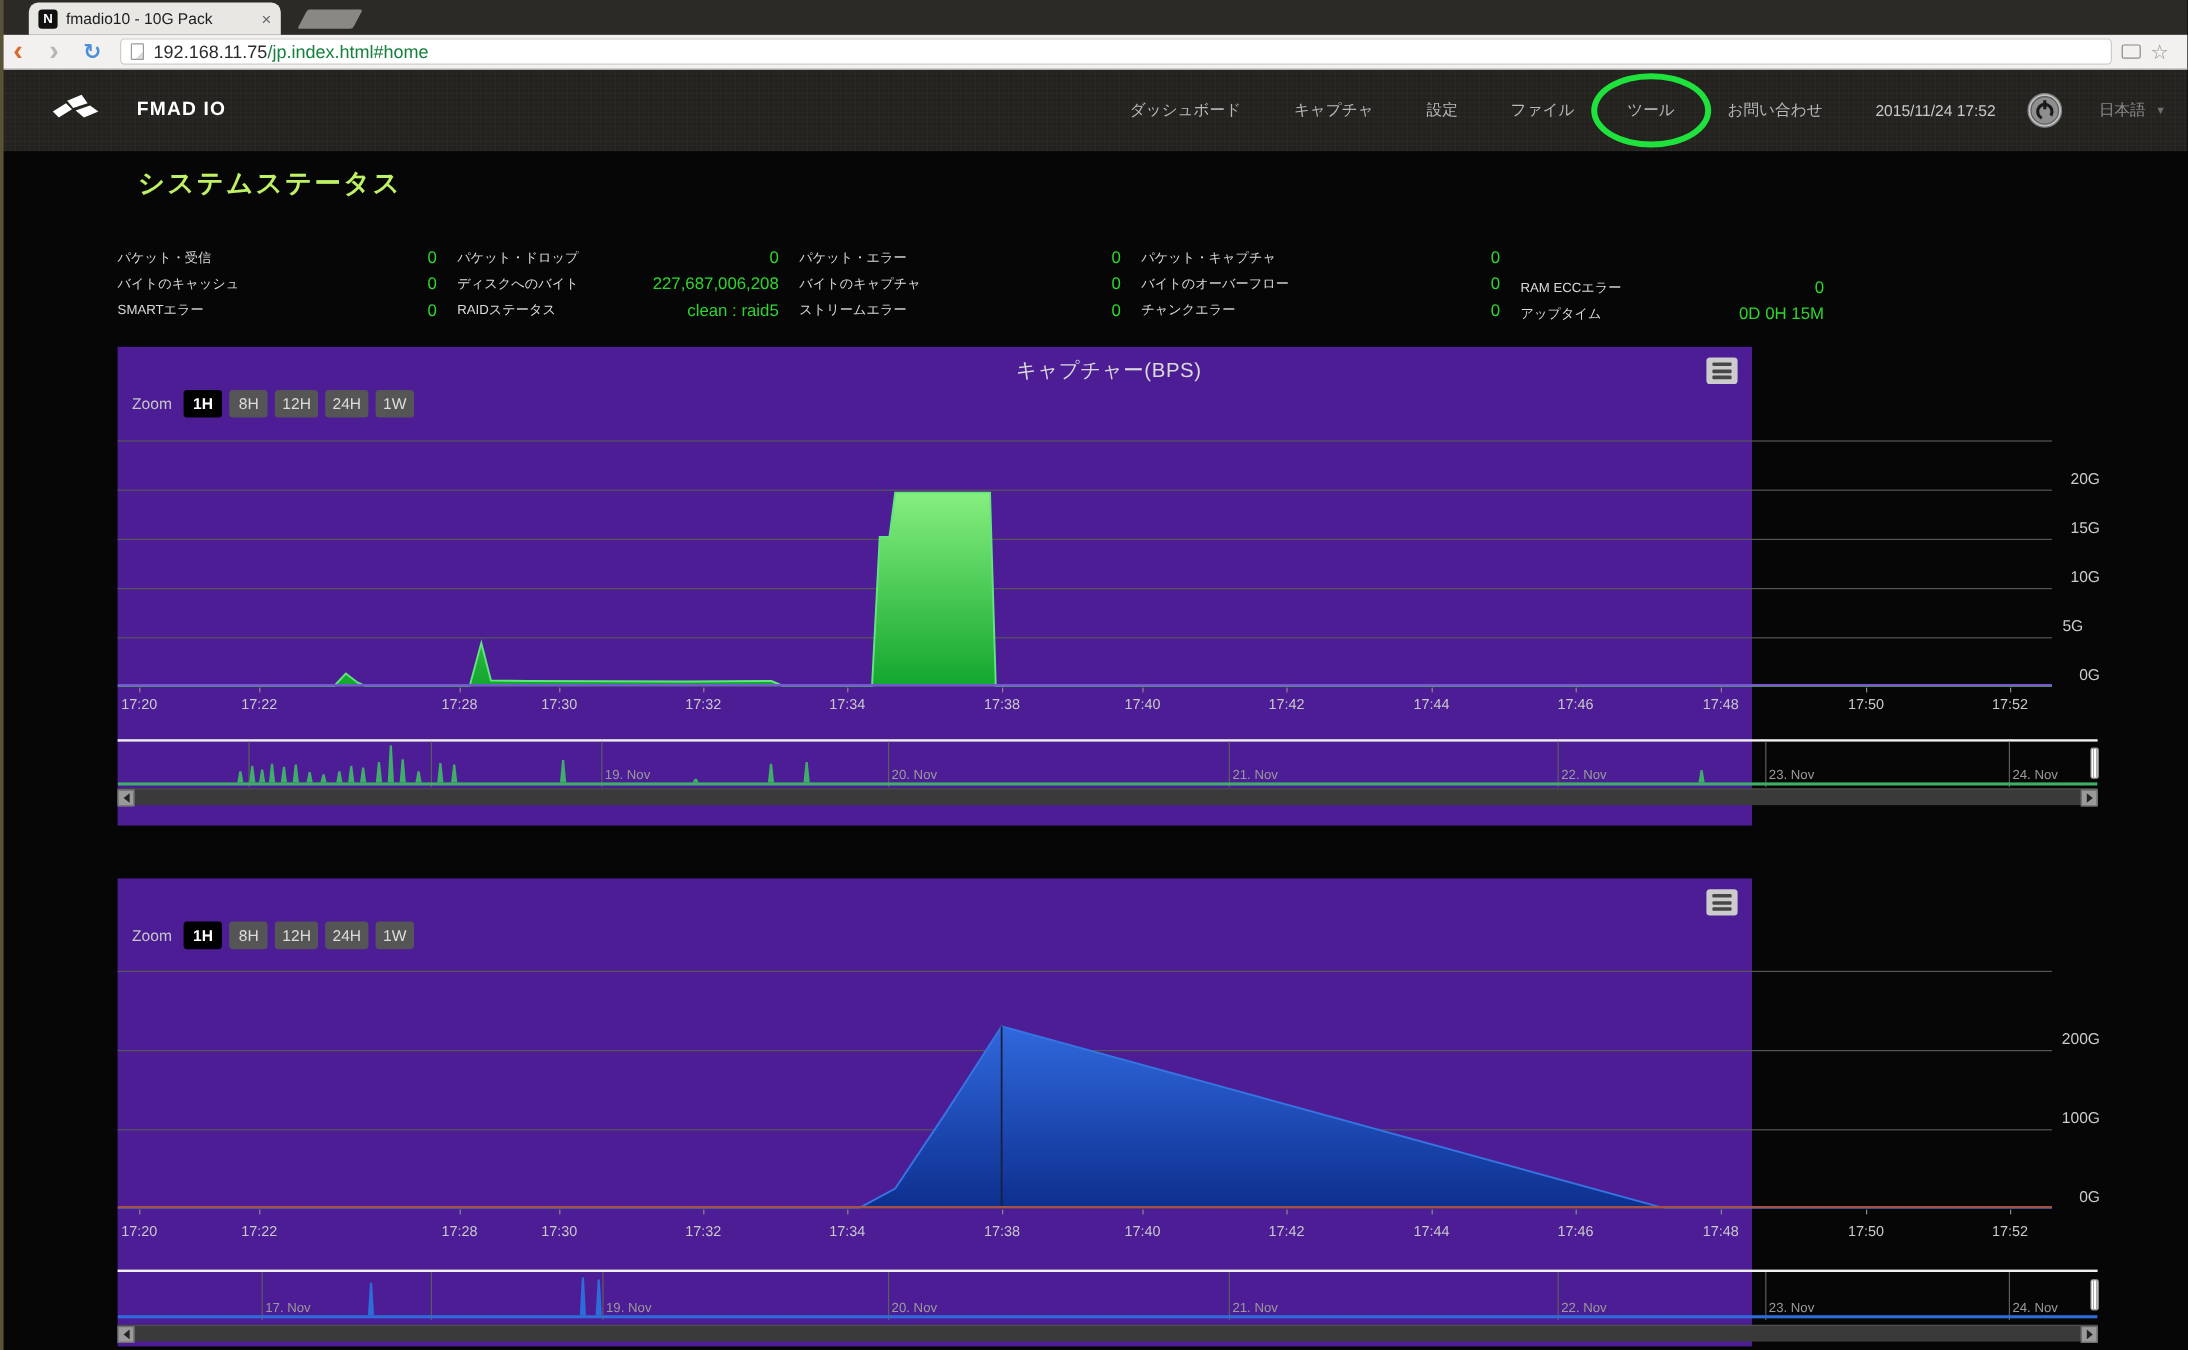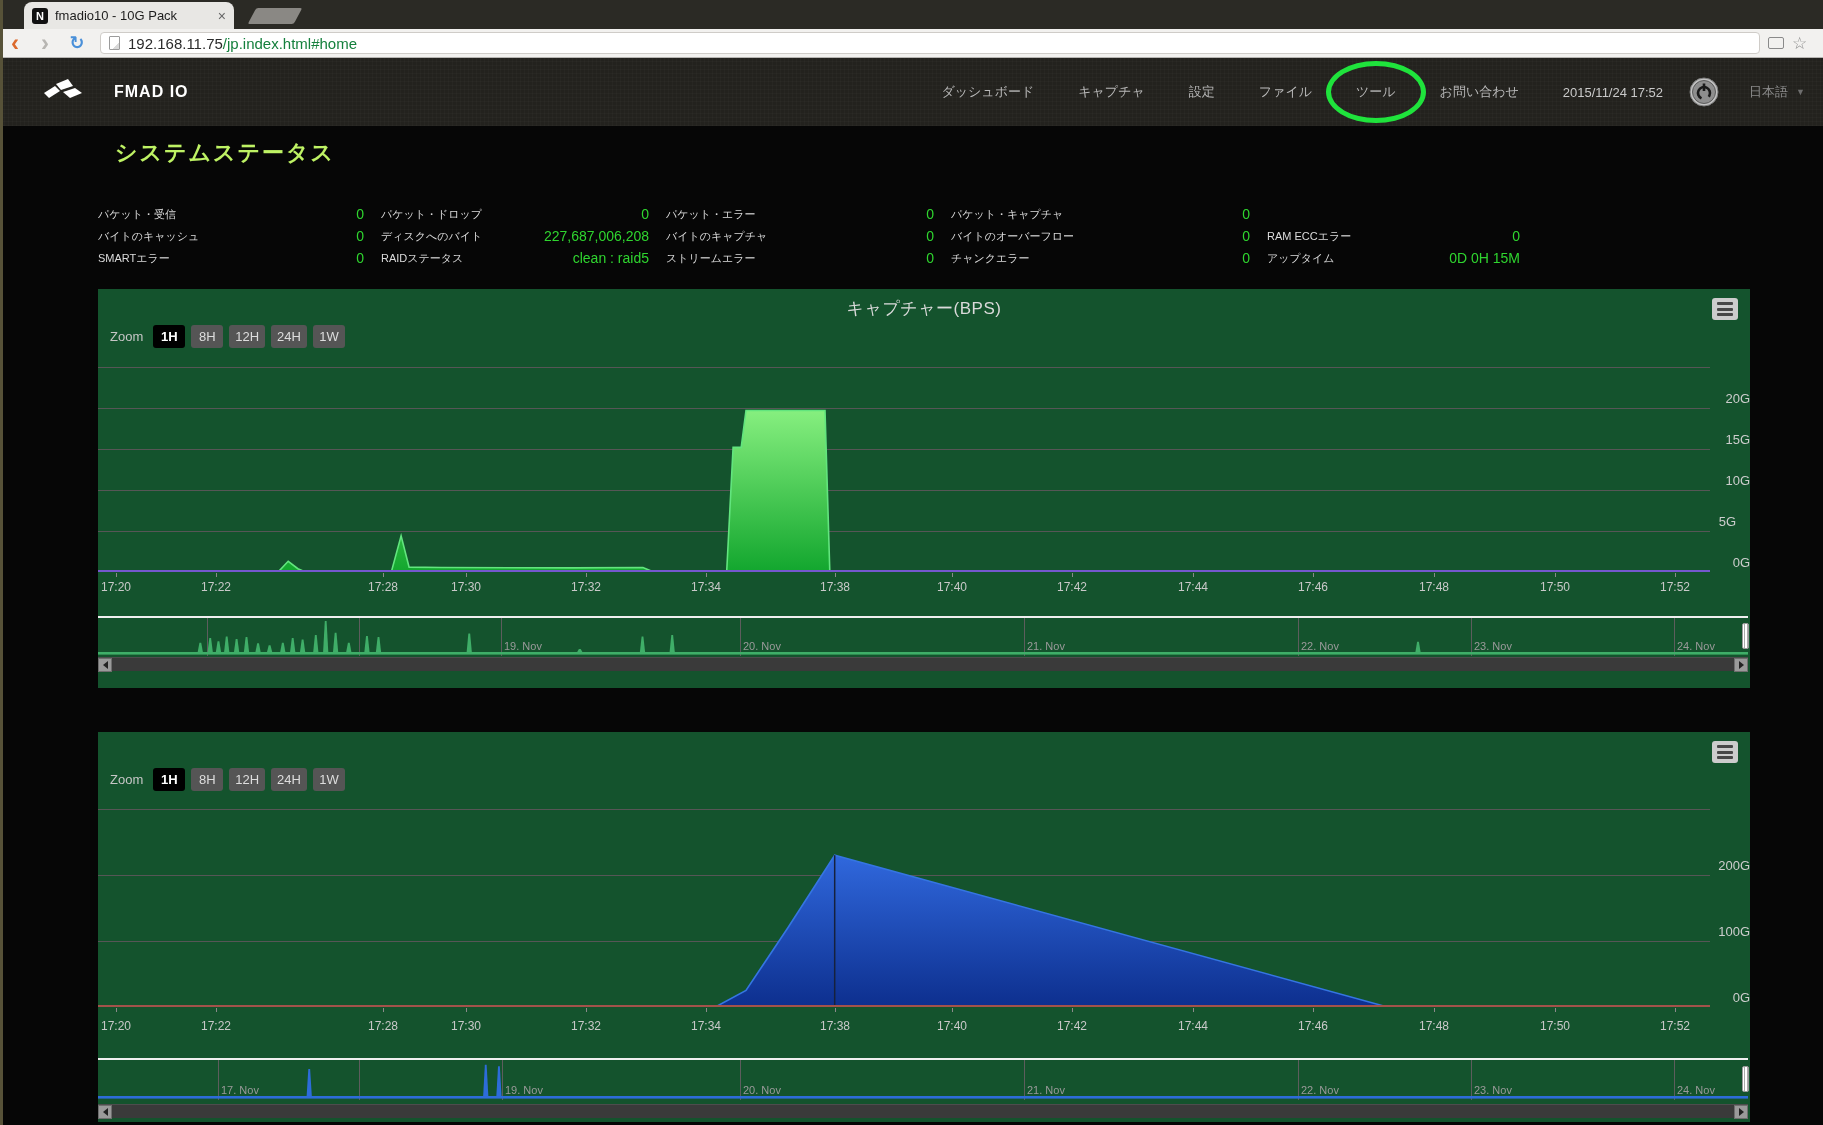--- a/index.html
+++ b/index.html
@@ -40,26 +40,26 @@
   .green-ring { position:absolute; left:50%; top:50%; transform:translate(-50%,-50%); width:100px; height:62px; border:5px solid #1fe33c; border-radius:50%; pointer-events:none; }
   .datetime { color:#c9c9c9; font-size:13px; margin-right:26px; white-space:nowrap; }
   .power { width:30px; height:30px; margin-right:30px; cursor:pointer; }
   .lang { color:#8b8b8b; font-size:13px; display:flex; align-items:center; gap:8px; cursor:pointer; }
   .caret { font-size:9px; color:#6e6e6e; }
 
   
   .page-title { position:absolute; left:99px; top:138px; color:#bef264; font-size:22px; font-weight:bold; letter-spacing:2px; z-index:5;margin-left:16px; }
   .status-grid { position:absolute; left:98px; top:203px; display:grid; grid-template-columns:283px 285px 285px 316px 253px; z-index:5; }
   .status-cell { display:flex; justify-content:space-between; height:22px; align-items:center; padding-right:17px; }
-  .status-cell.last { padding-right:0; }
+  .status-cell.last { padding-right:0;align-items:flex-end; }
   .status-label { color:#dcdcdc; font-size:11px; white-space:nowrap; }
   .status-value { color:#2fd52f; font-size:14px; white-space:nowrap; }
 
   
-  .chart-panel { position:absolute; left:98px; width:1652px; background:#14532d; z-index:5; }
+  .chart-panel { position:absolute; left:98px; width:1362px; background:#4c1d95; z-index:5; }
   .chart-title { position:absolute; top:8px; left:0; width:1652px; text-align:center; color:#dadada; font-size:17px; letter-spacing:.5px; }
   .burger { position:absolute; right:12px; top:9px; width:26px; height:22px; background:#ccc; border:none; border-radius:3px; cursor:pointer; padding:4px 5px; display:flex; flex-direction:column; justify-content:space-between; }
   .burger i { display:block; height:3px; background:#474747; border-radius:1px; }
   .zoom-row { position:absolute; left:12px; top:36px; display:flex; align-items:center; gap:6px; }
   .zoom-label { color:#c6c6c6; font-size:13px; margin-right:4px; }
   .zoom-btn { min-width:32px; height:23px; background:#555; color:#ddd; border:none; border-radius:3px; font-size:13px; cursor:pointer; padding:0 6px; }
   .zoom-btn.selected { background:#000; color:#fff; font-weight:bold; }
   .plot { position:absolute; left:0; width:1612px; border-bottom:1px solid #5a5a5a; }
   .gridline { position:absolute; left:0; width:1612px; height:1px; background:#565656; }
   .ylabel { position:absolute; width:38px; text-align:right; color:#cdcdcd; font-size:13px; }

